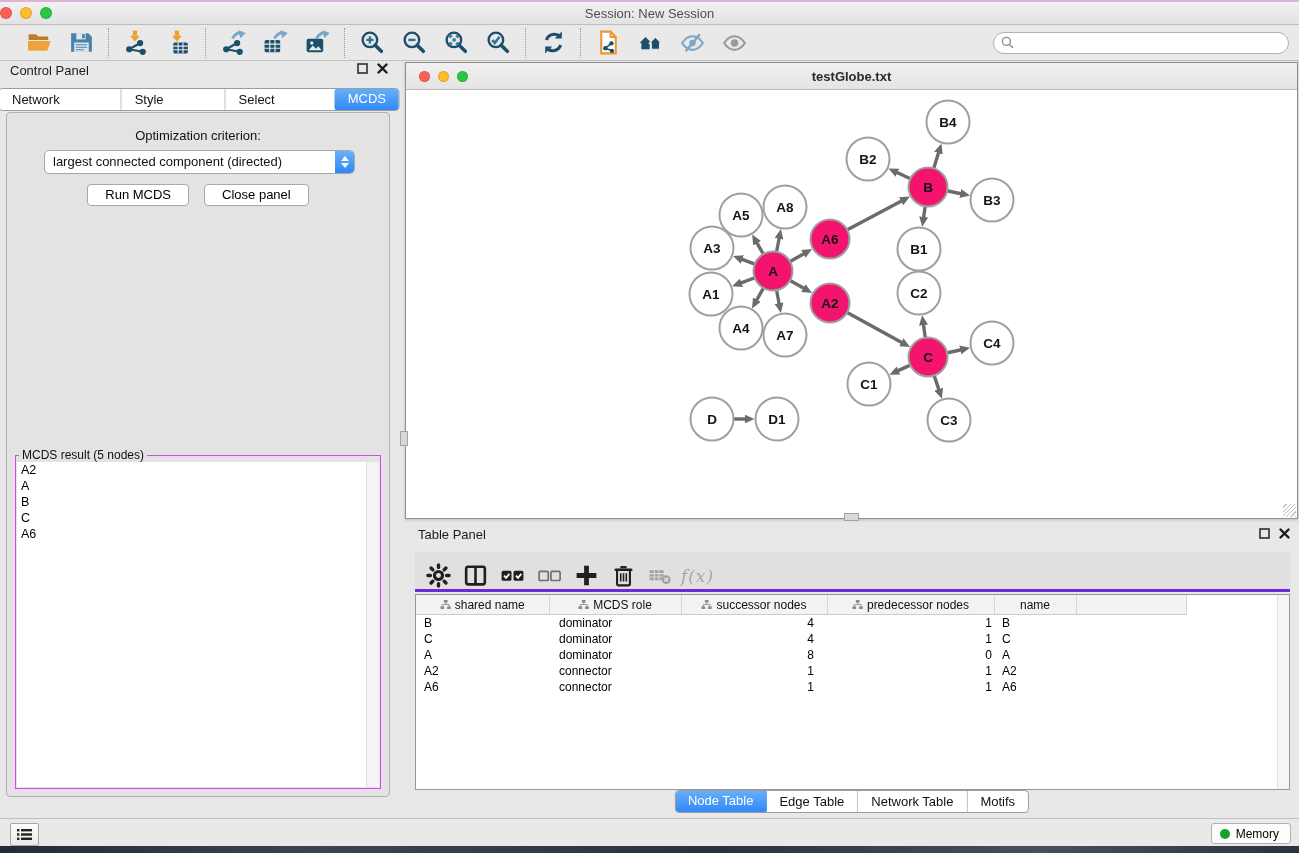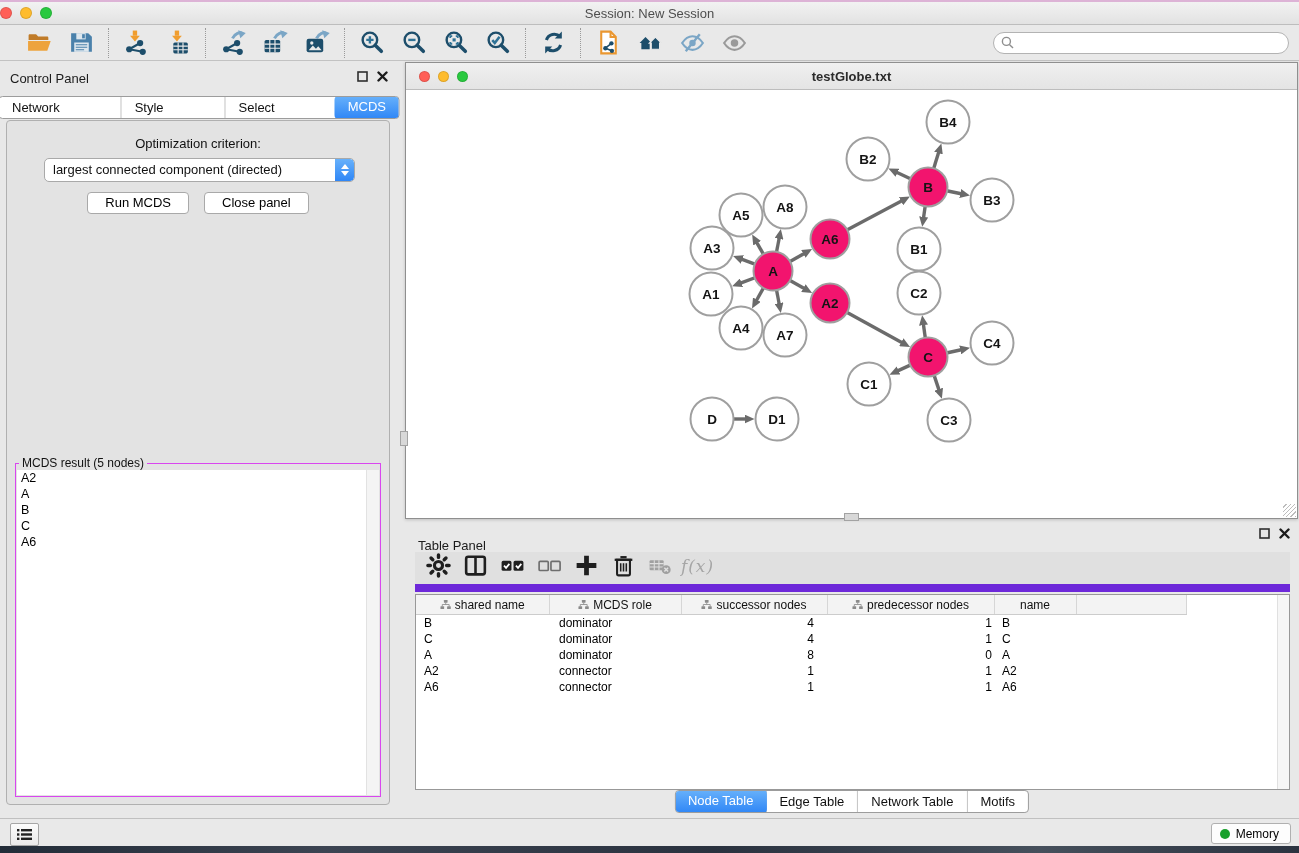--- a/index.html
+++ b/index.html
@@ -22,21 +22,21 @@
   .toolbar{position:absolute;left:0;top:25px;right:0;height:36px;background:#e9e9e9;
     border-bottom:1px solid #c2c2c2;display:flex;align-items:center;padding-left:12px;box-sizing:border-box;}
   .tb-groups{display:flex;align-items:center;height:100%;}
   .tb-group{display:flex;align-items:center;gap:14px;padding:0 13px;height:100%;}
   .tb-sep{width:0;height:30px;border-left:1px dotted #9a9a9a;}
   .tb-btn{width:28px;height:28px;display:flex;align-items:center;justify-content:center;cursor:default;}
   .search-box{margin-left:auto;margin-right:10px;width:296px;height:22px;background:#fff;
     border:1px solid #b3b3b3;border-radius:12px;display:flex;align-items:center;padding-left:7px;box-sizing:border-box;}
   .search-box input{border:0;outline:0;background:transparent;flex:1;font-size:13px;font-family:inherit;height:18px;}
   
-  .control-panel{position:absolute;left:0;top:62px;width:397px;height:756px;}
+  .control-panel{position:absolute;left:0;top:54px;width:397px;height:756px;}
   .cp-title{position:absolute;left:10px;top:9px;font-size:13px;color:#1c1c1c;}
   .panel-controls{position:absolute;right:9px;top:9px;display:flex;gap:9px;align-items:center;}
   .seg-tabs{position:absolute;top:34px;left:50%;transform:translateX(-50%);display:flex;
     border:1px solid #9c9c9c;border-radius:4px;background:#fff;overflow:hidden;height:21px;gap:48px;}
   .seg{font-size:13px;line-height:21px;padding:0 13px;color:#111;border-left:1px solid #c3c3c3;white-space:nowrap;}
   .seg:first-child{border-left:0;}
   .seg.active{background:linear-gradient(var(--accent-blue-light),var(--accent-blue));color:#fff;border-radius:4px;margin:-1px;border-left:0;position:relative;}
   .cp-body{position:absolute;left:6px;right:7px;top:58px;bottom:13px;background:#e3e3e3;
     border:1px solid #b0b0b0;border-radius:4px;}
   .opt-label{text-align:center;margin-top:15px;font-size:13px;color:#111;}
@@ -65,23 +65,23 @@
   .nw-titlebar .tl{width:11px;height:11px;}
   .nw-title{position:absolute;left:0;right:0;text-align:center;font-size:13px;color:#2b2b2b;}
   .nw-canvas{position:absolute;left:0;right:0;top:27px;bottom:0;}
   .nw-canvas svg{display:block;}
   .corner-grip{position:absolute;right:1px;bottom:1px;width:13px;height:13px;
     background:repeating-linear-gradient(135deg,transparent 0 2px,#bdbdbd 2px 3px);}
   .grip-v{position:absolute;left:400px;top:431px;width:6px;height:13px;background:#d8d8d8;border:1px solid #a3a3a3;z-index:5;}
   .grip-h{position:absolute;left:844px;top:513px;width:13px;height:6px;background:#d8d8d8;border:1px solid #a3a3a3;z-index:5;}
   
   .table-panel{position:absolute;left:405px;top:519px;width:894px;height:299px;}
-  .tp-title{position:absolute;left:13px;top:19px;font-size:13px;color:#1c1c1c;}
+  .tp-title{position:absolute;left:13px;top:8px;font-size:13px;color:#1c1c1c;}
   .tp-toolbar{position:absolute;left:10px;right:9px;top:33px;height:40px;background:#e0e0e0;
-    border-bottom:8px solid #6d28d9;display:flex;align-items:flex-start;gap:10px;padding-left:10px;box-sizing:border-box;}
+    border-bottom:3px solid #6d28d9;display:flex;align-items:flex-end;gap:10px;padding-left:10px;box-sizing:border-box;}
   .tp-btn{width:27px;height:27px;display:flex;align-items:center;justify-content:center;}
   .tp-btn.disabled{opacity:.95;}
   .fx{font-family:"DejaVu Serif",serif;font-style:italic;font-size:17px;color:#a3a3a3;letter-spacing:1px;}
   .tp-table-wrap{position:absolute;left:10px;right:9px;top:75px;height:196px;background:#fff;
     border:1px solid #989898;box-sizing:border-box;overflow:hidden;}
   .tp-table-wrap::after{content:"";position:absolute;right:0;top:0;bottom:0;width:11px;background:#f6f6f6;border-left:1px solid #e0e0e0;}
   table.node-table{border-collapse:collapse;table-layout:fixed;width:770px;font-size:12px;}
   table.node-table th{height:19px;background:#f3f3f3;border-right:1px solid #d6d6d6;border-bottom:1px solid #cccccc;
     font-weight:normal;color:#111;text-align:center;padding:0;white-space:nowrap;overflow:hidden;margin-top:16px;}
   table.node-table th svg{vertical-align:-1px;margin-right:4px;}

